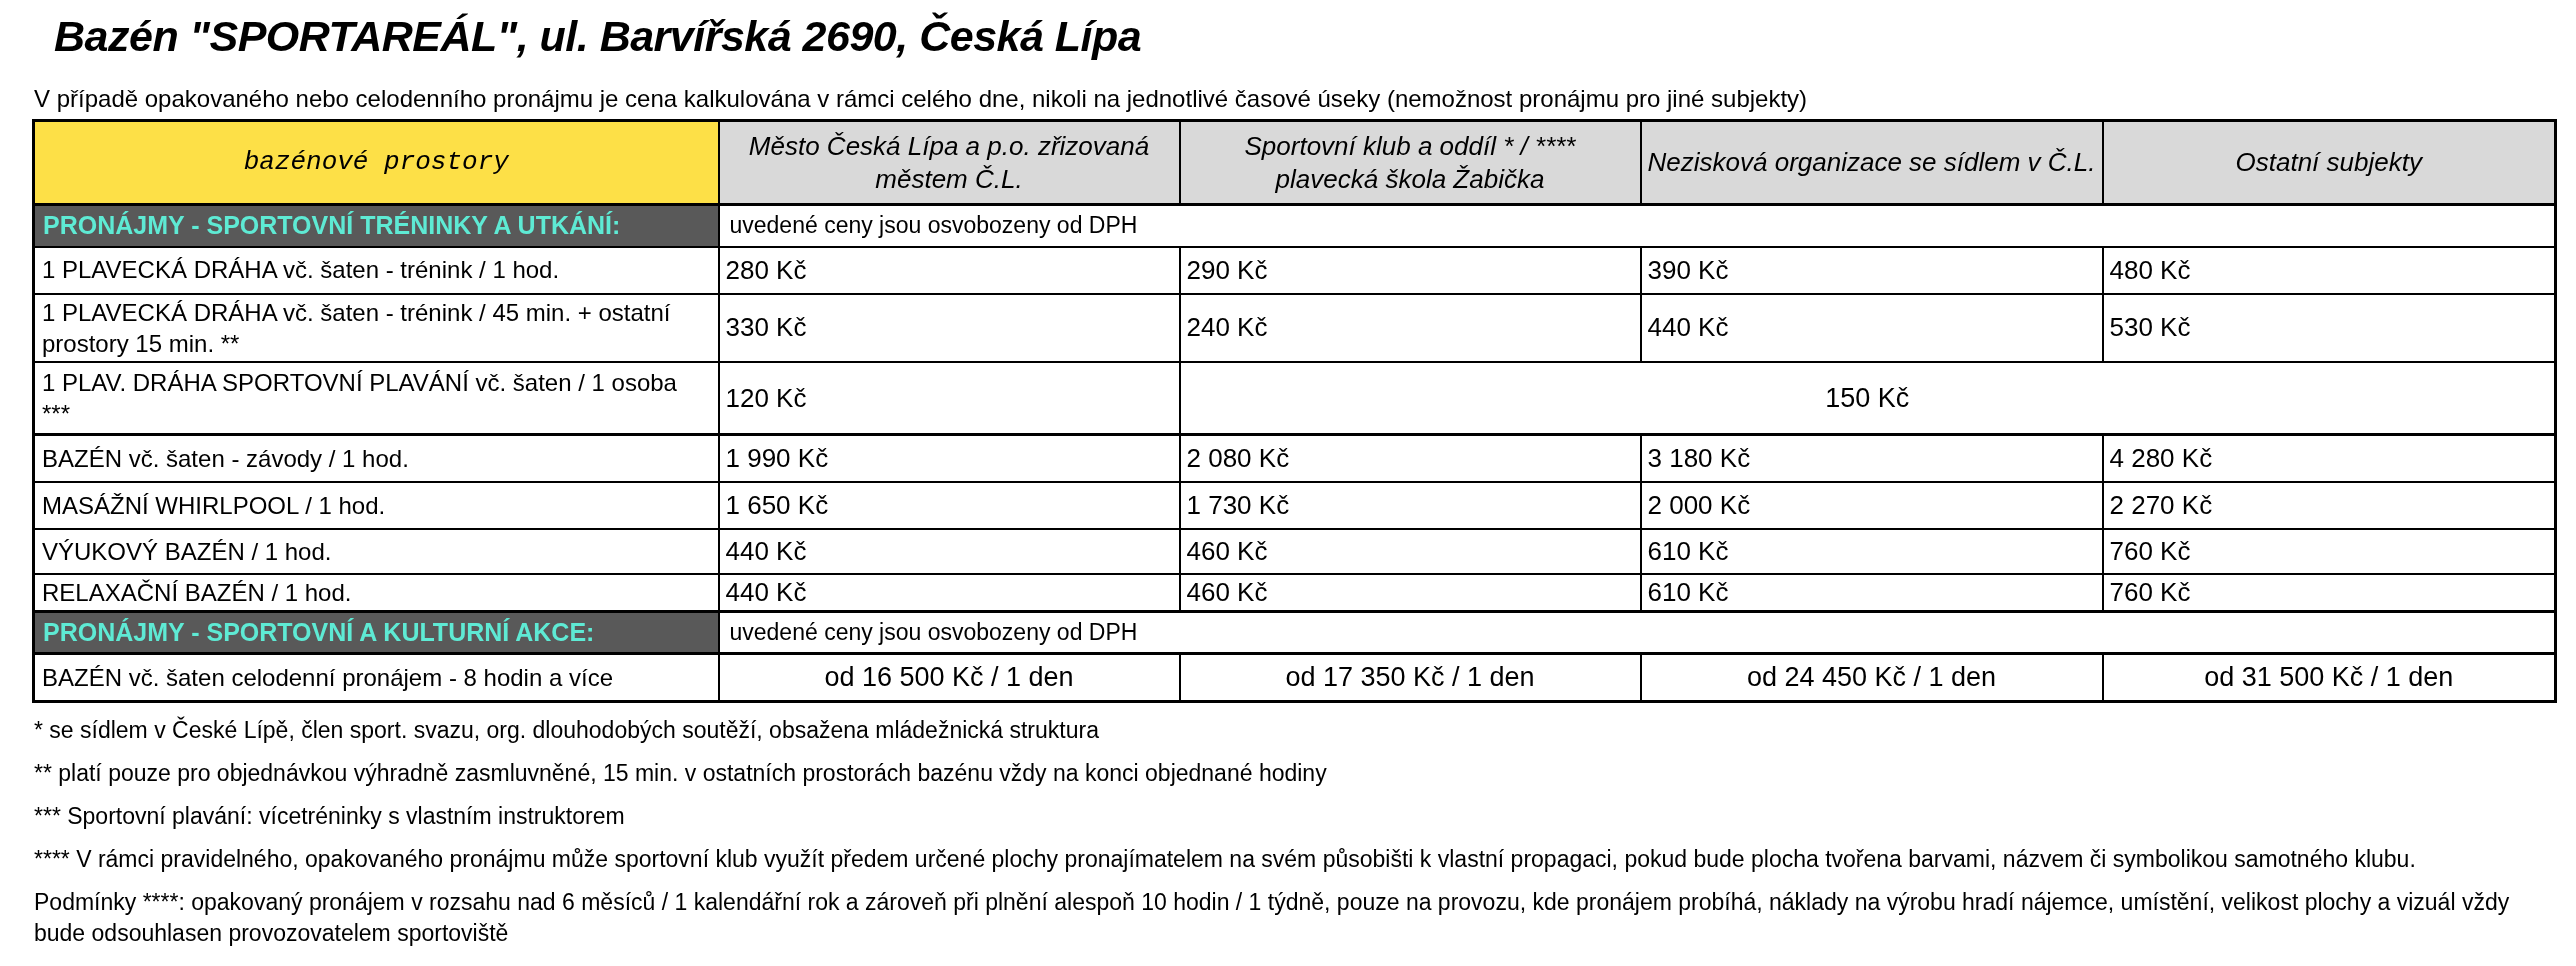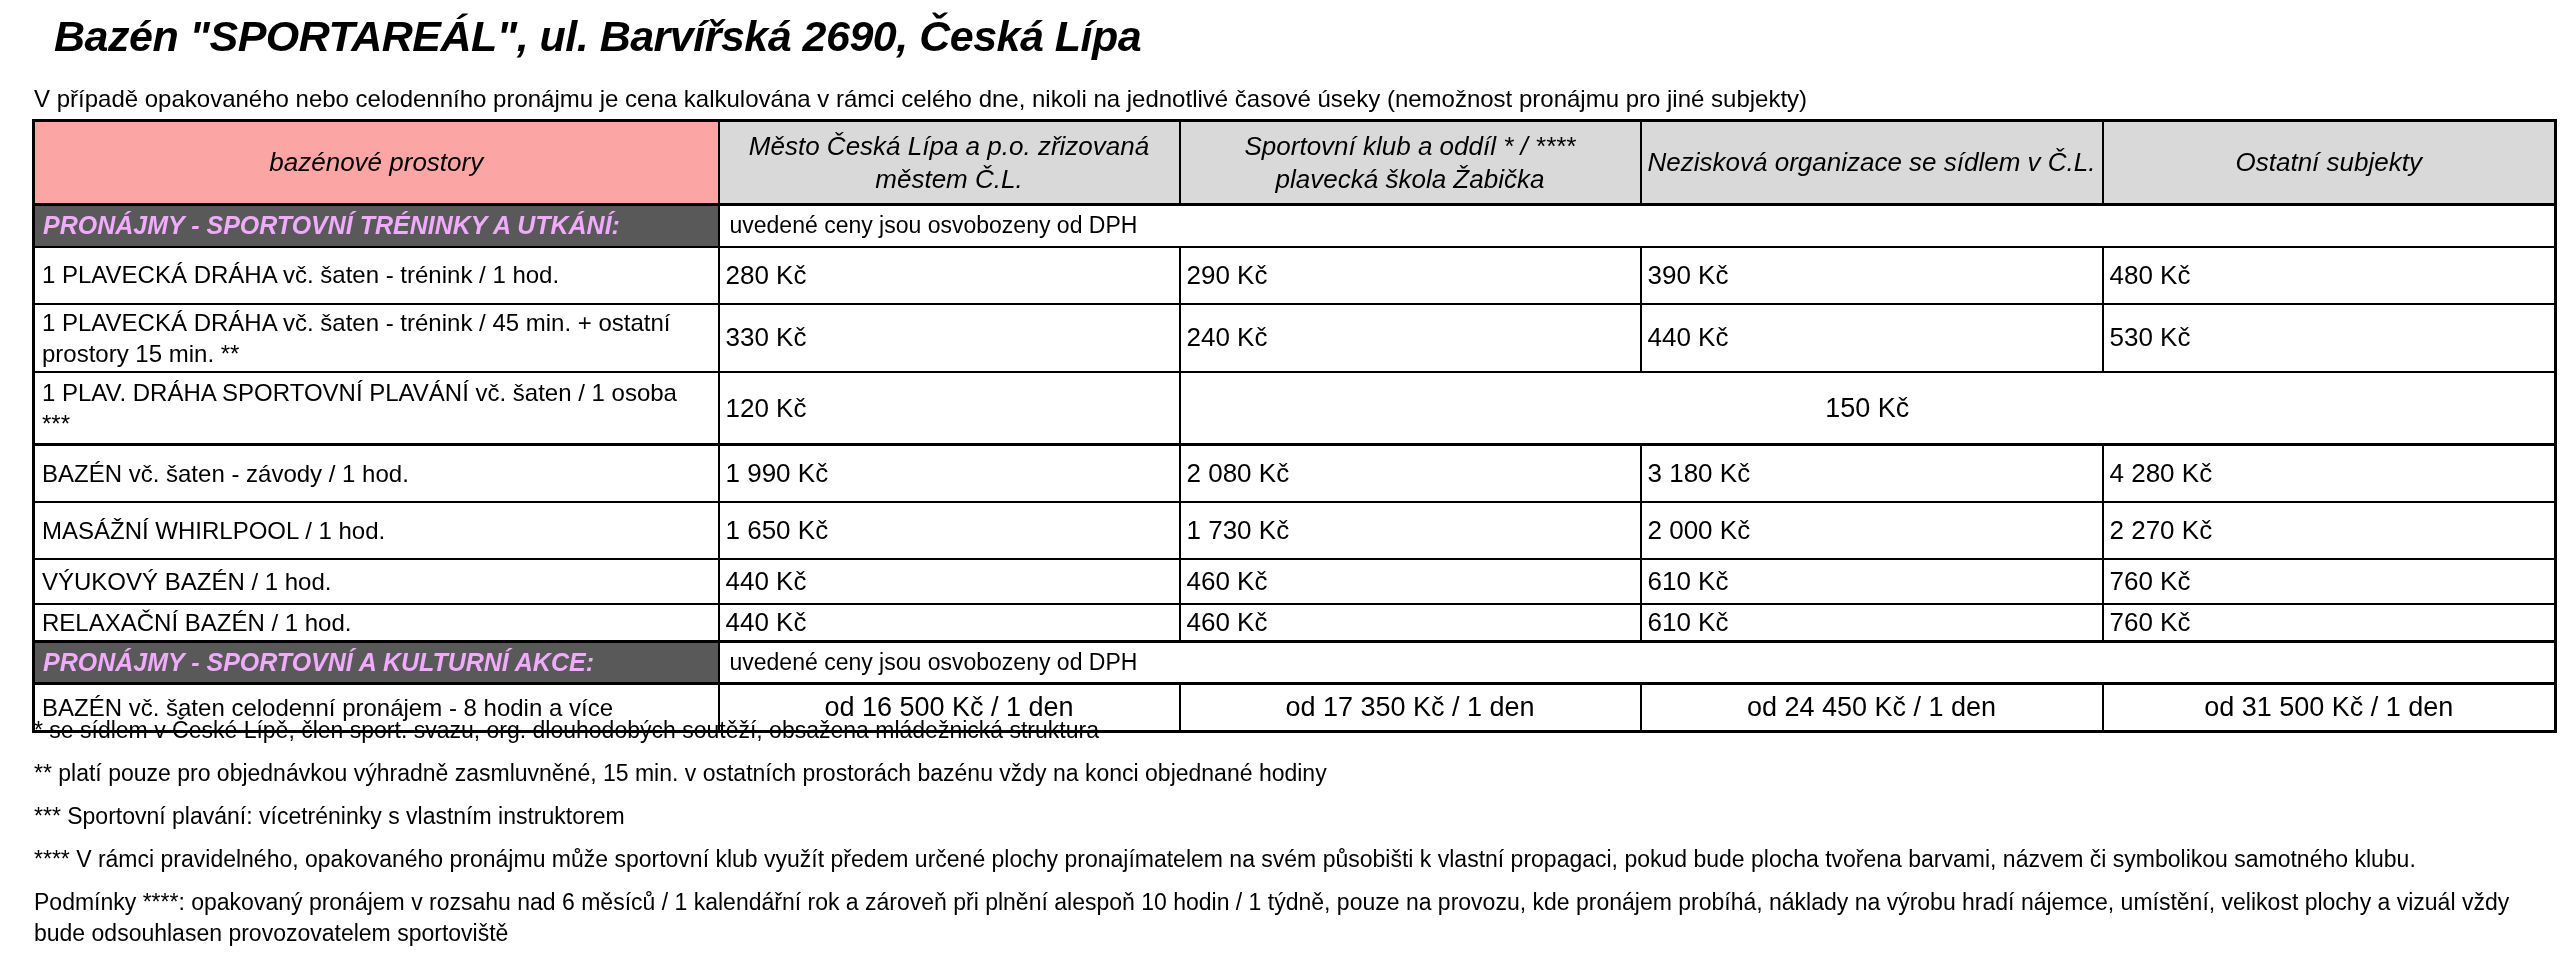--- a/index.html
+++ b/index.html
@@ -15,31 +15,31 @@
   .price-table td { border:2px solid #000; font-size:24px; overflow:hidden;
     vertical-align:middle; padding:2px 6px; }
 
   
   col.c1{width:685px;} col.c2{width:461px;} col.c3{width:461px;}
   col.c4{width:462px;} col.c5{width:453px;}
 
   
   tr.hdr { height:84px; }
   tr.hdr td { text-align:center; font-style:italic; font-size:26px; line-height:1.25; }
-  td.hdr-spaces { background:#fca5a5; }
+  td.hdr-spaces { background:#fde047;font-family:Liberation Mono, monospace; }
   td.hdr-col { background:#d9d9d9; white-space:pre-line; }
 
   
   tr.section { height:42px; }
-  td.section-label { background:#595959; color:#f0abfc; font-weight:bold;
-    font-style:italic; font-size:25px; padding-left:8px; }
+  td.section-label { background:#595959; color:#5eead4; font-weight:bold;
+    font-size:25px; padding-left:8px; }
   td.section-note { text-align:left; font-size:23px; padding-left:10px; background:#fff;margin-left:20px; }
 
   
-  tr.r { height:57px; }
+  tr.r { height:47px; }
   tr.r-tall { height:65px; }
   tr.r-merge { height:73px; }
   tr.r-day { height:48px; }
   td.lbl { text-align:left; font-size:24px; padding-left:7px; line-height:1.3; }
   td.price { text-align:left; font-size:26px; padding-right:30px; white-space:nowrap; }
   td.price-center { text-align:center; font-size:27px; white-space:nowrap; }
 
   
   tr.hdr td { border-bottom-width:3px; }
   tr.sep-below td { border-bottom-width:3px; }

